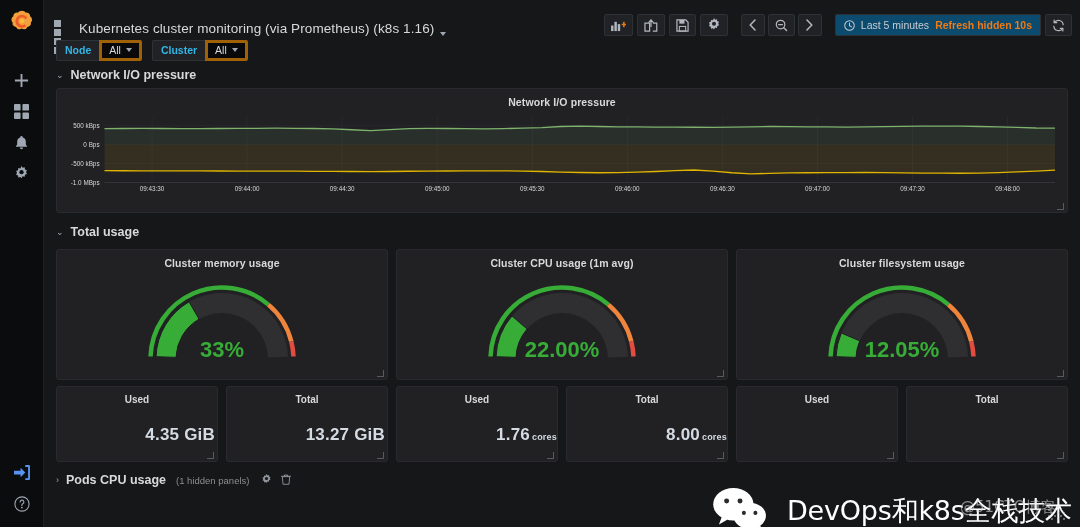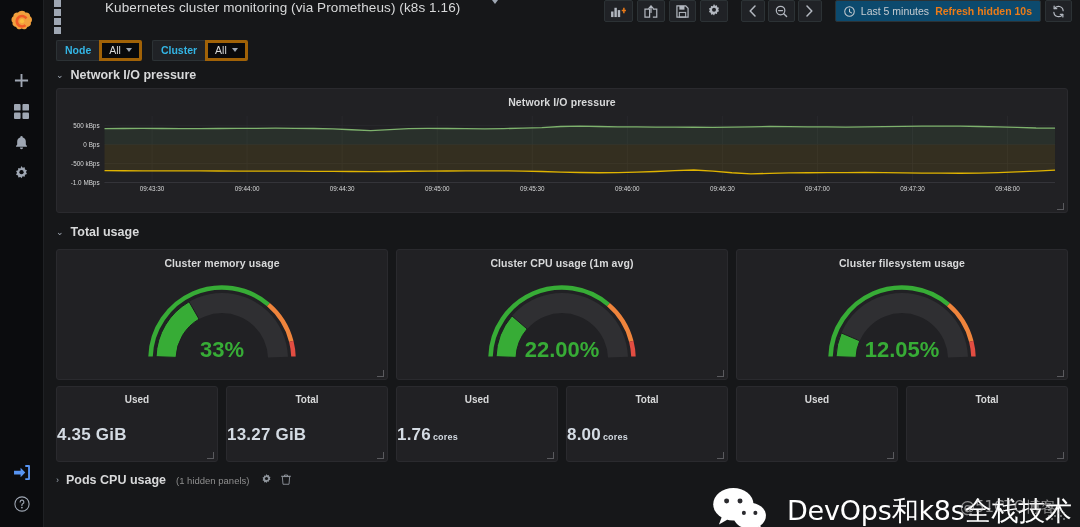--- a/index.html
+++ b/index.html
@@ -25,22 +25,22 @@
     color: #9fa7b3; cursor: pointer;
   }
   .side-icon svg { display:block; }
   .side-sp { flex: 1 1 auto; }
 
   
   .main { flex: 1 1 auto; height: 527px; position: relative; overflow: hidden; }
 
   
   .topnav {
-    height: 36px; display: flex; align-items: flex-start;
-    padding: 0 8px 0 10px; background: #161719; gap: 26px;
+    height: 36px; display: flex; align-items: flex-end;
+    padding: 0 8px 0 10px; background: #161719;
   }
   .dash-icon { width: 16px; height: 16px; margin-right: 9px; flex: 0 0 16px; }
   .dash-icon i {
     display: block; float: left; width: 7px; height: 7px; background: #9fa7b3; margin: 0 2px 2px 0;
   }
   .dash-title {
     color: #d8d9da; font-size: 13.5px; letter-spacing: .1px; white-space: nowrap;
   }
   .caret-dn {
     display: inline-block; margin-left: 6px; border-left: 3.5px solid transparent;
@@ -106,21 +106,21 @@
   .grid3 { display: flex; gap: 8px; margin-top: 6px; }
   .gauge-panel { flex: 1 1 0; height: 131px; }
   .gauge-wrap { position: absolute; left: 0; right: 0; top: 20px; bottom: 4px; display: flex; align-items: flex-end; justify-content: center; }
 
   
   .statgrid { display: flex; gap: 8px; margin-top: 6px; }
   .statpair { flex: 1 1 0; display: flex; gap: 8px; }
   .stat-panel { flex: 1 1 0; height: 76px; }
   .stat-title { text-align: center; color: #d8d9da; font-size: 10px; font-weight: bold; padding-top: 7px; }
   .stat-value {
-    position: absolute; left: 0; right: 0; top: 38px; text-align: left;
+    position: absolute; left: 10px; right: 0; top: 38px; text-align: right;
     color: #d4dbe3; font-size: 17px; font-weight: bold; letter-spacing: .2px;
   }
   .stat-unit { font-size: 9px; font-weight: bold; margin-left: 2px; }
 
   
   .watermark { position: absolute; pointer-events: none; }
   .wm-main { left: 712px; top: 487px; display: flex; align-items: center; gap: 17px; }
   .wm-text {
     color: #ffffff; font-size: 27px; font-family: "DejaVu Sans", sans-serif; line-height: 1;
     white-space: nowrap; letter-spacing: -0.2px;

